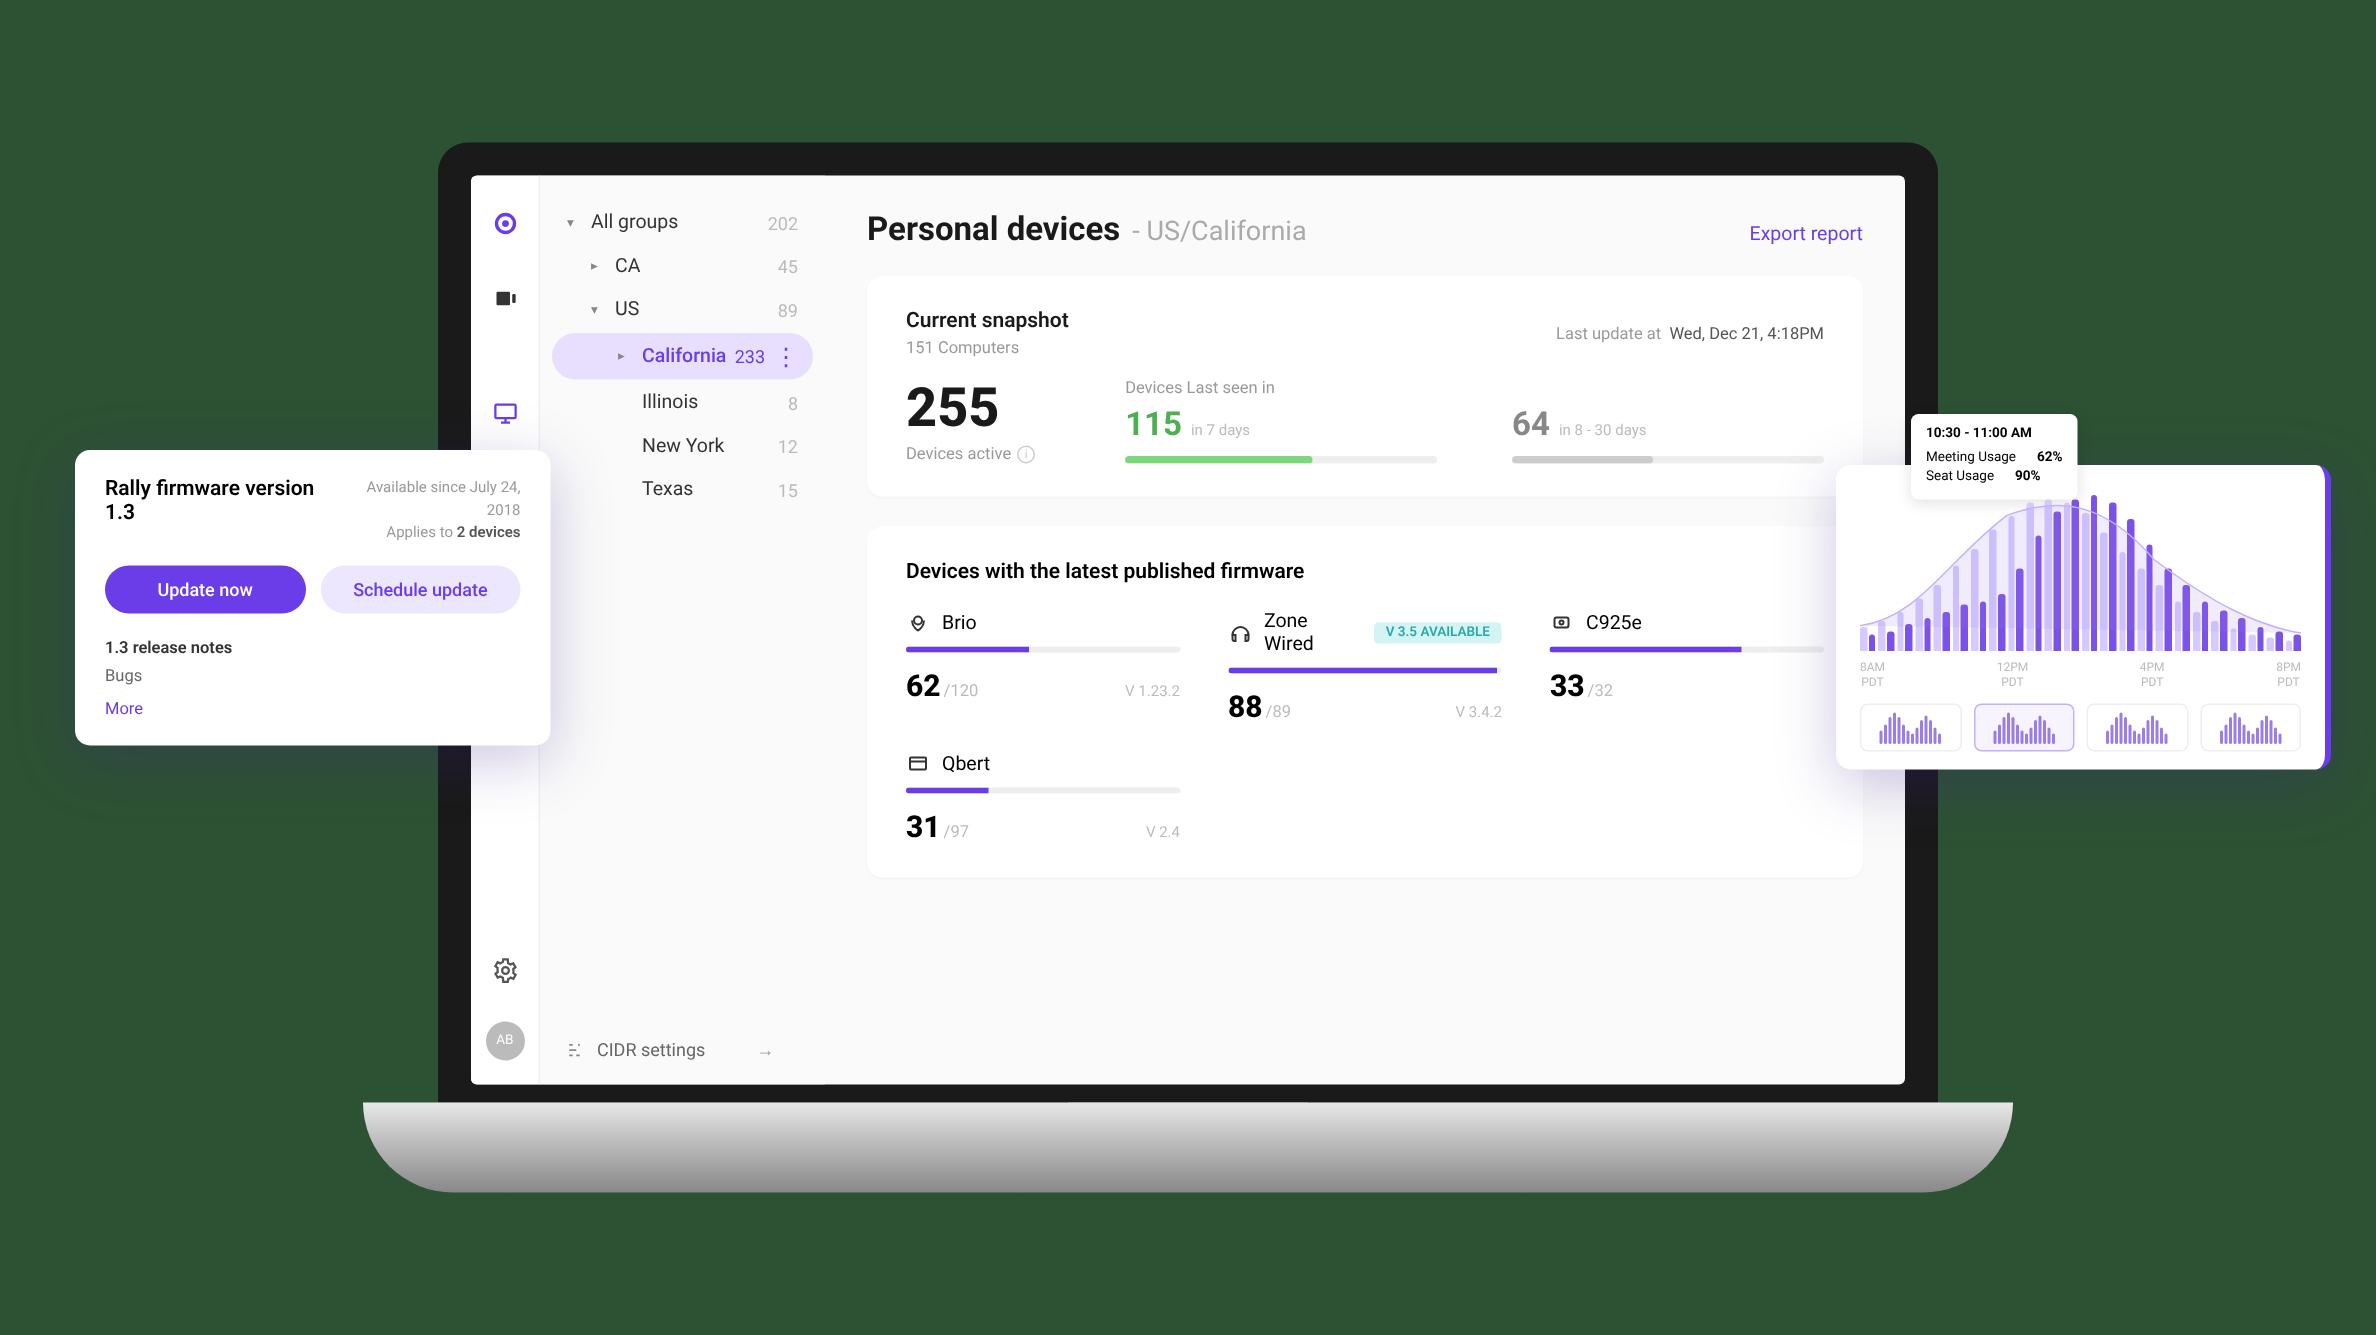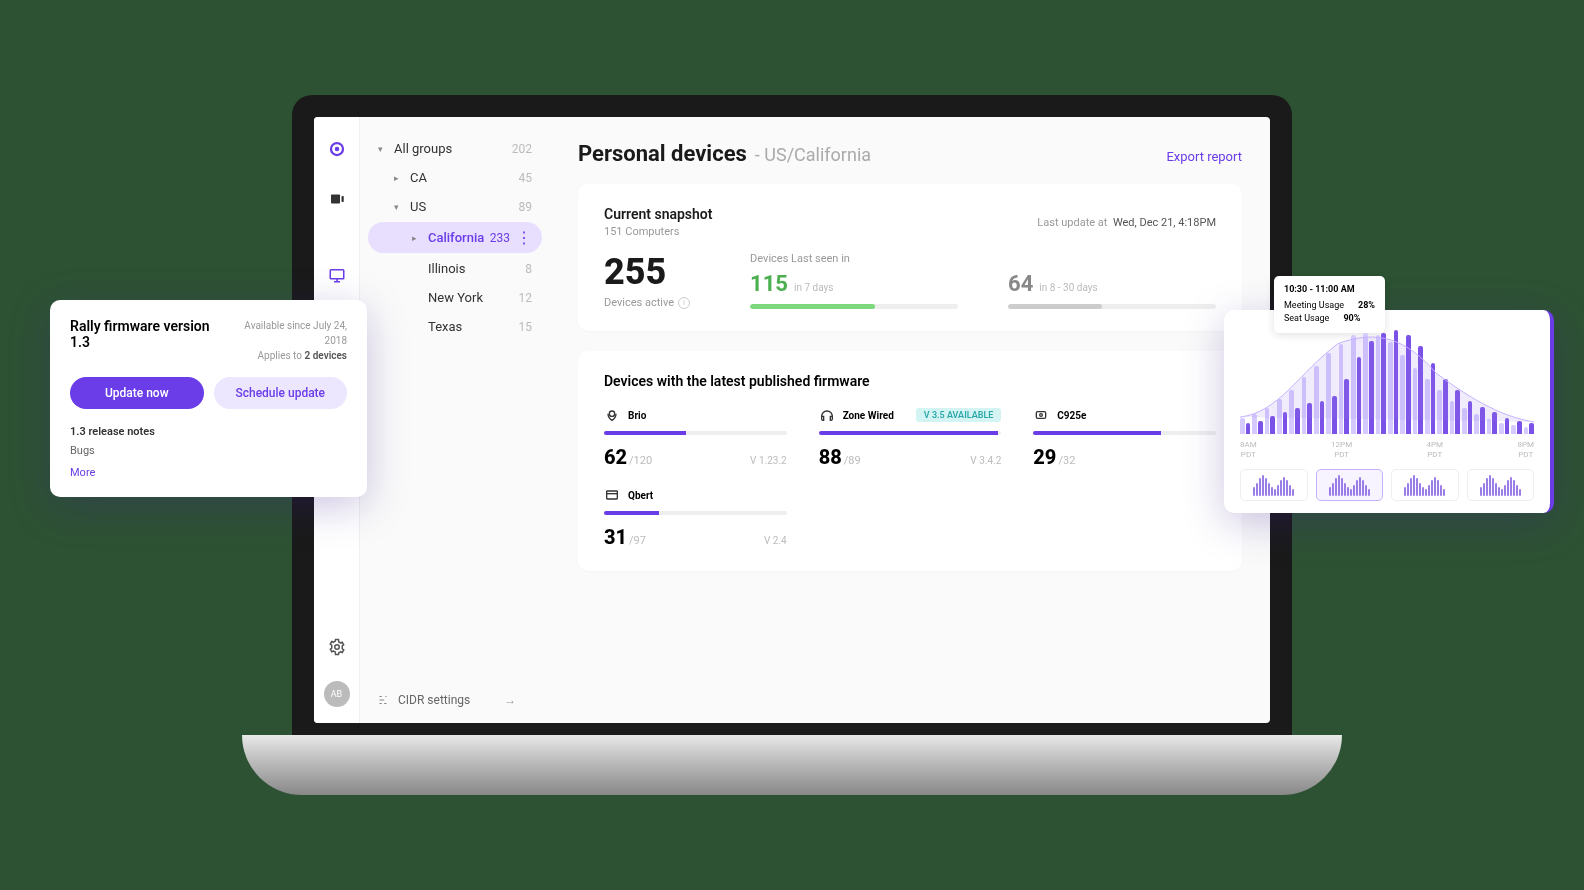--- a/index.html
+++ b/index.html
@@ -52,21 +52,21 @@
 .seen-num.gy{color:#888}
 .seen-sm{font-size:10px;color:#bbb;font-weight:400}
 .bar{height:5px;border-radius:3px;margin-top:8px;background:#eee;position:relative;overflow:hidden}
 .bar .fill{position:absolute;left:0;top:0;bottom:0;border-radius:3px}
 .bar .fill.gr{background:#7dd87d;width:60%}
 .bar .fill.gy{background:#ccc;width:45%}
 .fw-title{font-size:14px;font-weight:600;margin-bottom:18px}
 .fw-grid{display:grid;grid-template-columns:1fr 1fr 1fr;gap:18px 32px}
 .fw-item .fw-h{display:flex;align-items:center;gap:8px;margin-bottom:8px}
 .fw-item .fw-ic{width:16px;height:16px}
-.fw-item .fw-name{font-size:10px;font-weight:700;flex:1}
+.fw-item .fw-name{font-size:13px;font-weight:400;flex:1}
 .fw-item .avail{background:#d4f4f4;color:#2aa8a8;font-size:9px;padding:2px 8px;border-radius:3px;font-weight:600}
 .fw-bar{height:4px;background:#eee;border-radius:2px;margin-bottom:10px;overflow:hidden}
 .fw-bar .f{height:100%;background:#6a3de8}
 .fw-foot{display:flex;align-items:baseline}
 .fw-foot .n{font-size:20px;font-weight:800}
 .fw-foot .t{font-size:11px;color:#bbb;margin-left:2px}
 .fw-foot .v{margin-left:auto;font-size:10px;color:#bbb}
 
 .pop-fw{position:absolute;left:50px;top:300px;width:317px;background:#fff;border-radius:10px;padding:18px 20px;box-shadow:0 10px 40px rgba(60,30,140,0.25);z-index:10}
 .pop-fw .ph{display:flex;align-items:flex-start;margin-bottom:14px}
@@ -289,21 +289,21 @@
                   <span class="fw-ic"><svg viewBox="0 0 24 24" fill="none" stroke="#333" stroke-width="2">
                       <rect x="5" y="7" width="14" height="10" rx="2"></rect>
                       <circle cx="12" cy="12" r="2"></circle>
                     </svg></span>
                   <span class="fw-name">C925e</span>
                 </div>
                 <div class="fw-bar">
                   <div class="f" style="width:70%"></div>
                 </div>
                 <div class="fw-foot">
-                  <span class="n">29</span>
+                  <span class="n">33</span>
                   <span class="t">/32</span>
                   <span class="v"></span>
                 </div>
               </div>
               <div class="fw-item">
                 <div class="fw-h">
                   <span class="fw-ic"><svg viewBox="0 0 24 24" fill="none" stroke="#333" stroke-width="2">
                       <rect x="4" y="6" width="16" height="12" rx="1"></rect>
                       <path d="M4 10h16"></path>
                     </svg></span>
@@ -344,21 +344,21 @@
     <div>Bugs</div>
   </div>
   <div class="more">More</div>
 </div>
 
 <div class="pop-ch">
   <div class="tt">
     <div class="th">10:30 - 11:00 AM</div>
     <div class="tt-row">
         <span>Meeting Usage</span>
-        <span class="tv">28%</span>
+        <span class="tv">62%</span>
       </div>
     <div class="tt-row">
         <span>Seat Usage</span>
         <span class="tv">90%</span>
       </div>
   </div>
   <div class="chart" id="chart">
     <svg class="curve" viewBox="0 0 300 110" preserveAspectRatio="none">
         <path d="M0,95 C40,90 60,50 100,20 C140,5 170,15 200,50 C240,80 270,95 300,100" fill="rgba(155,125,232,0.15)" stroke="#c4b0ff" stroke-width="1"></path>
       </svg>

